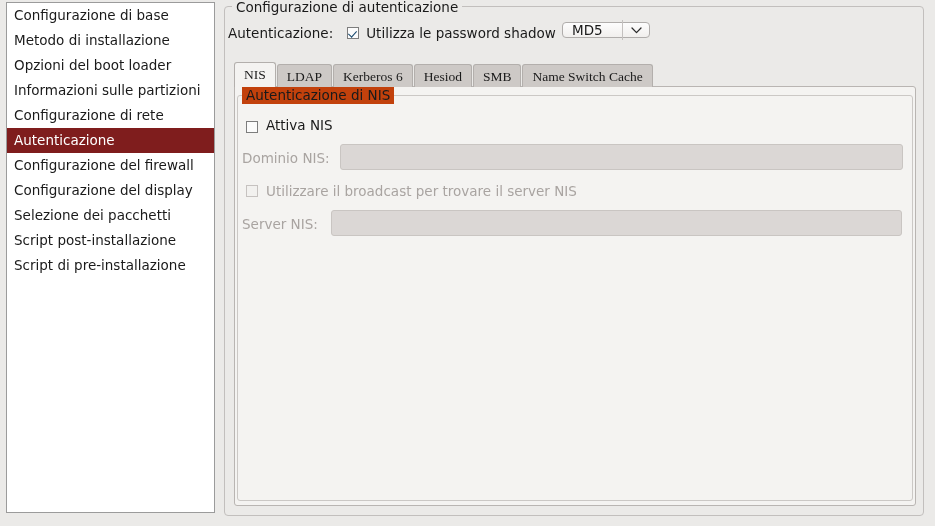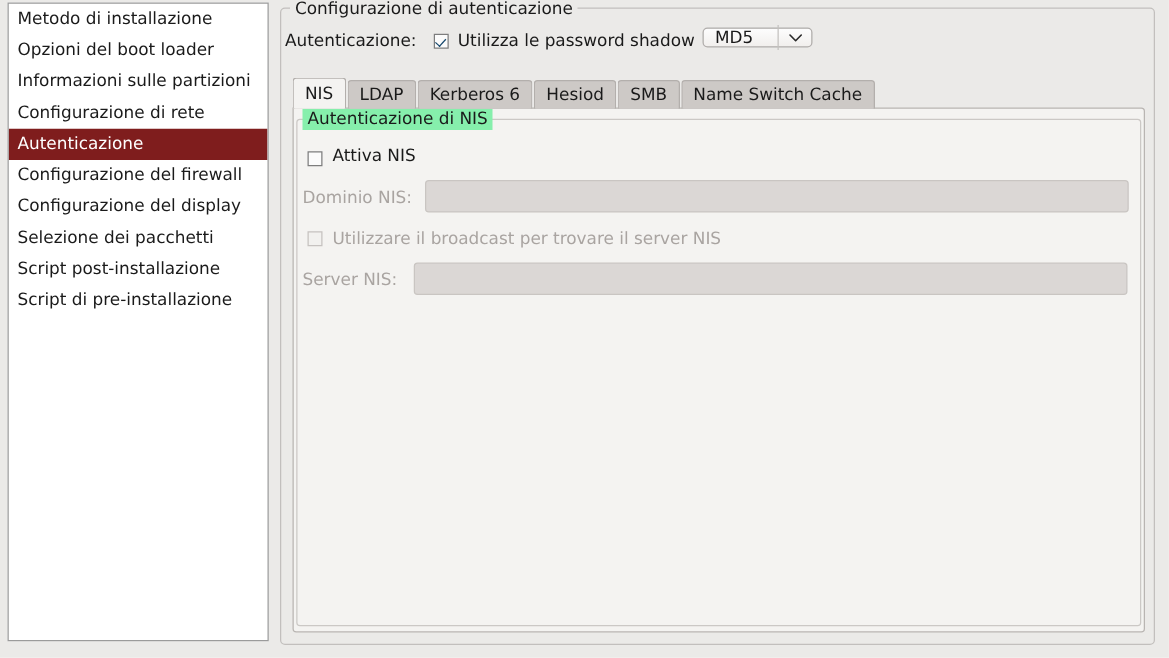--- a/index.html
+++ b/index.html
@@ -151,20 +151,21 @@
 
   
   #tabstrip {
     position: absolute;
     left: 234px;
     top: 62px;
     height: 25px;
     display: flex;
     align-items: flex-end;
     z-index: 3;
+    font-family: Liberation Serif, serif;
   }
   .tab {
     height: 23px;
     line-height: 23px;
     padding: 0 9px;
     font-size: 13.5px;
     color: #1a1a1a;
     background: #cdc9c6;
     border: 1px solid #b3afac;
     border-bottom: none;
@@ -205,21 +206,21 @@
     border-radius: 3px;
     box-sizing: border-box;
   }
   #nis-title {
     position: absolute;
     left: 242px;
     top: 87px;
     height: 17px;
     line-height: 17px;
     padding: 0 4px;
-    background: #86efac;
+    background: #c2410c;
     font-size: 13.5px;
     color: #1a1a1a;
     white-space: nowrap;
   }
 
   
   #attiva-row {
     position: absolute;
     left: 246px;
     top: 117px;
@@ -263,20 +264,23 @@
     white-space: nowrap;
   }
 
   #server-label { left: 242px; top: 216px; }
   #server-field { left: 331px; top: 210px; width: 571px; height: 26px; }
 </style>
 </head>
 <body>
 
 <div id="sidebar">
+  <div class="side-item">
+    <span>Configurazione di base</span>
+  </div>
   <div class="side-item">
     <span>Metodo di installazione</span>
   </div>
   <div class="side-item">
     <span>Opzioni del boot loader</span>
   </div>
   <div class="side-item">
     <span>Informazioni sulle partizioni</span>
   </div>
   <div class="side-item">

